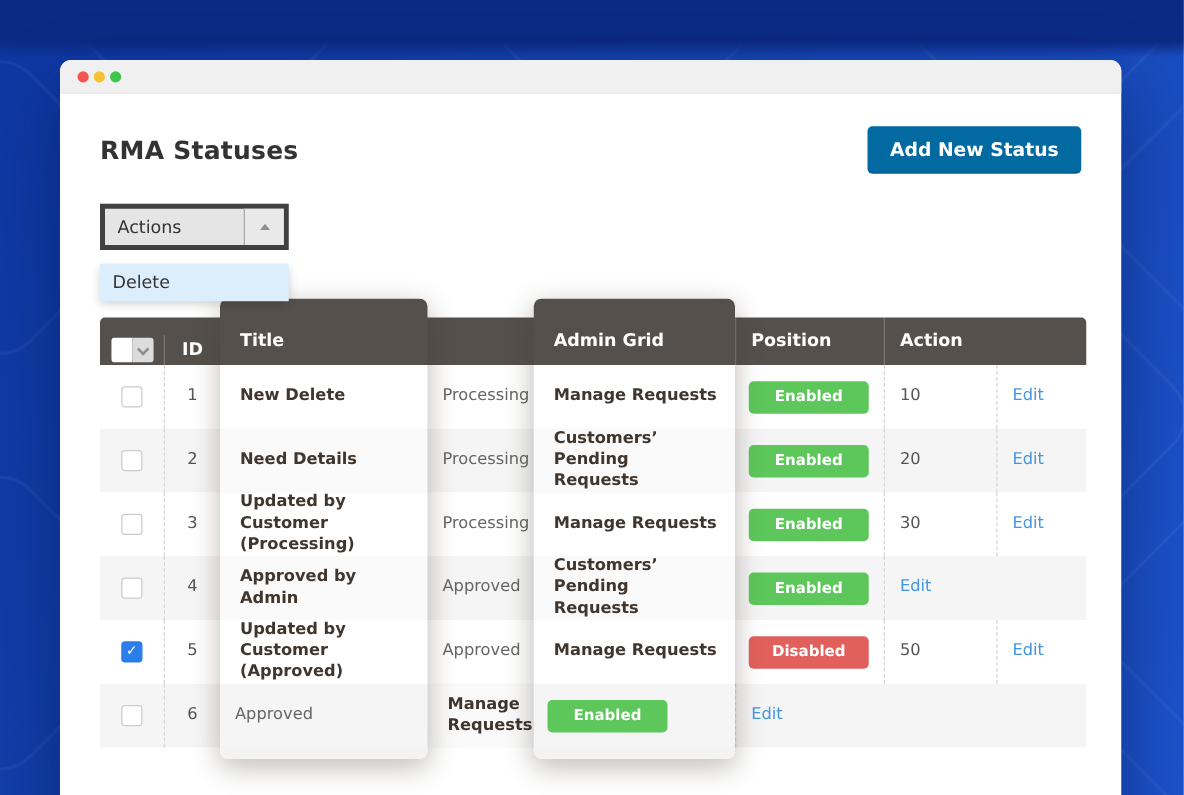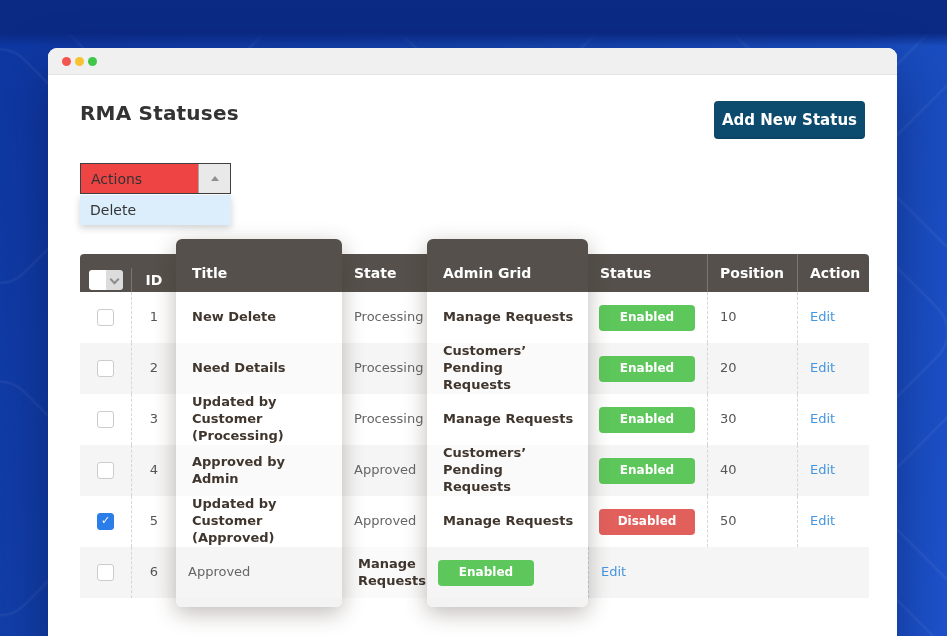--- a/index.html
+++ b/index.html
@@ -12,35 +12,35 @@
   
   .window{position:absolute;left:48px;top:48px;width:849px;height:660px;background:#fff;
     border-radius:9px 9px 0 0;box-shadow:0 22px 55px rgba(4,16,64,.45);z-index:10;}
   .titlebar{height:26px;background:#f0f0f0;border-radius:9px 9px 0 0;border-bottom:1px solid #e3e3e3;
     display:flex;align-items:center;padding-left:14px;gap:4px;}
   .dot{width:9px;height:9px;border-radius:50%;cursor:pointer;}
   .dot.r{background:#f4544f}.dot.y{background:#f6c231}.dot.g{background:#3ec74a}
   .content{padding:0 32px;}
 
   
-  .page-header{display:flex;justify-content:space-between;margin-top:26px;height:38px;}
+  .page-header{display:flex;justify-content:space-between;align-items:center;margin-top:26px;height:38px;}
   .page-title{font-size:20px;font-weight:700;color:#333;margin:0;letter-spacing:.2px;}
-  .btn-add{background:#0c4a6e;color:#fff;font-weight:700;font-size:15px;border:none;border-radius:4px;
-    padding:10px 8px;cursor:pointer;box-shadow:inset 0 -2px 0 rgba(0,0,0,.07);
+  .btn-add{background:#0369a1;color:#fff;font-weight:700;font-size:15px;border:none;border-radius:4px;
+    padding:10px 18px;cursor:pointer;box-shadow:inset 0 -2px 0 rgba(0,0,0,.07);
     font-family:"DejaVu Sans","Liberation Sans",sans-serif;}
 
   
   .actions{margin-top:24px;width:151px;position:relative;height:31px;}
-  .actions-select{display:flex;height:29px;border:1px solid #404040;background:#ef4444;cursor:pointer;}
+  .actions-select{display:flex;height:29px;border:4px solid #404040;background:#e5e5e5;cursor:pointer;}
   .actions-label{flex:1;font-size:14px;color:#333;display:flex;align-items:center;padding-left:10px;}
   .actions-arrow{width:31px;background:#e9e9e9;border-left:1px solid #a7a7a7;
     display:flex;align-items:center;justify-content:center;}
   .tri-up{width:0;height:0;border-left:4px solid transparent;border-right:4px solid transparent;
     border-bottom:5px solid #8f8f8f;}
-  .actions-menu{position:absolute;top:32px;left:0;width:151px;background:#dceefb;
+  .actions-menu{position:absolute;top:48px;left:0;width:151px;background:#dceefb;
     box-shadow:0 3px 7px rgba(0,0,0,.18);z-index:20;}
   .menu-item{height:30px;display:flex;align-items:center;padding-left:10px;font-size:14px;color:#333;cursor:pointer;}
 
   
   .table-wrap{position:relative;margin-top:60px;width:789px;}
   .grid-cols{display:grid;grid-template-columns:51px 45px 166px 85px 161px 119px 90px 72px;}
   .thead{height:38px;background:#55504b;border-radius:4px 4px 0 0;position:relative;z-index:1;}
   .th{display:flex;align-items:center;color:#fff;font-weight:700;font-size:14px;padding-left:12px;cursor:pointer;}
   .th.center{justify-content:center;padding:0;margin-top:14px;}
   .th.wsep{border-left:1px solid rgba(255,255,255,.22);}
@@ -131,21 +131,20 @@
         <div class="th center">
           <span class="select-all">
             <span class="sa-box"></span>
             <span class="sa-arrow">
               <span class="chev"></span>
             </span>
           </span>
         </div>
         <div class="th center wsep">ID</div>
         <div class="th"></div>
-        <div class="th">State</div>
         <div class="th"></div>
         <div class="th">Status</div>
         <div class="th wsep">Position</div>
         <div class="th wsep">Action</div>
       </div>
 
       <div class="tbody">
           <div class="trow grid-cols">
             <div class="td center c-cb">
               <span class="cb"></span>
@@ -198,21 +197,20 @@
             <div class="td center c-cb">
               <span class="cb"></span>
             </div>
             <div class="td center c-id dash">4</div>
             <div class="td c-title">Approved by Admin</div>
             <div class="td c-state">Approved</div>
             <div class="td c-admin">Customers’ Pending Requests</div>
             <div class="td c-status">
               <span class="badge green">Enabled</span>
             </div>
-            <div class="td c-pos dash">40</div>
             <div class="td c-action dash">
               <a class="edit">Edit</a>
             </div>
           </div>
           <div class="trow grid-cols">
             <div class="td center c-cb">
               <span class="cb checked">✓</span>
             </div>
             <div class="td center c-id dash">5</div>
             <div class="td c-title">Updated by Customer (Approved)</div>

